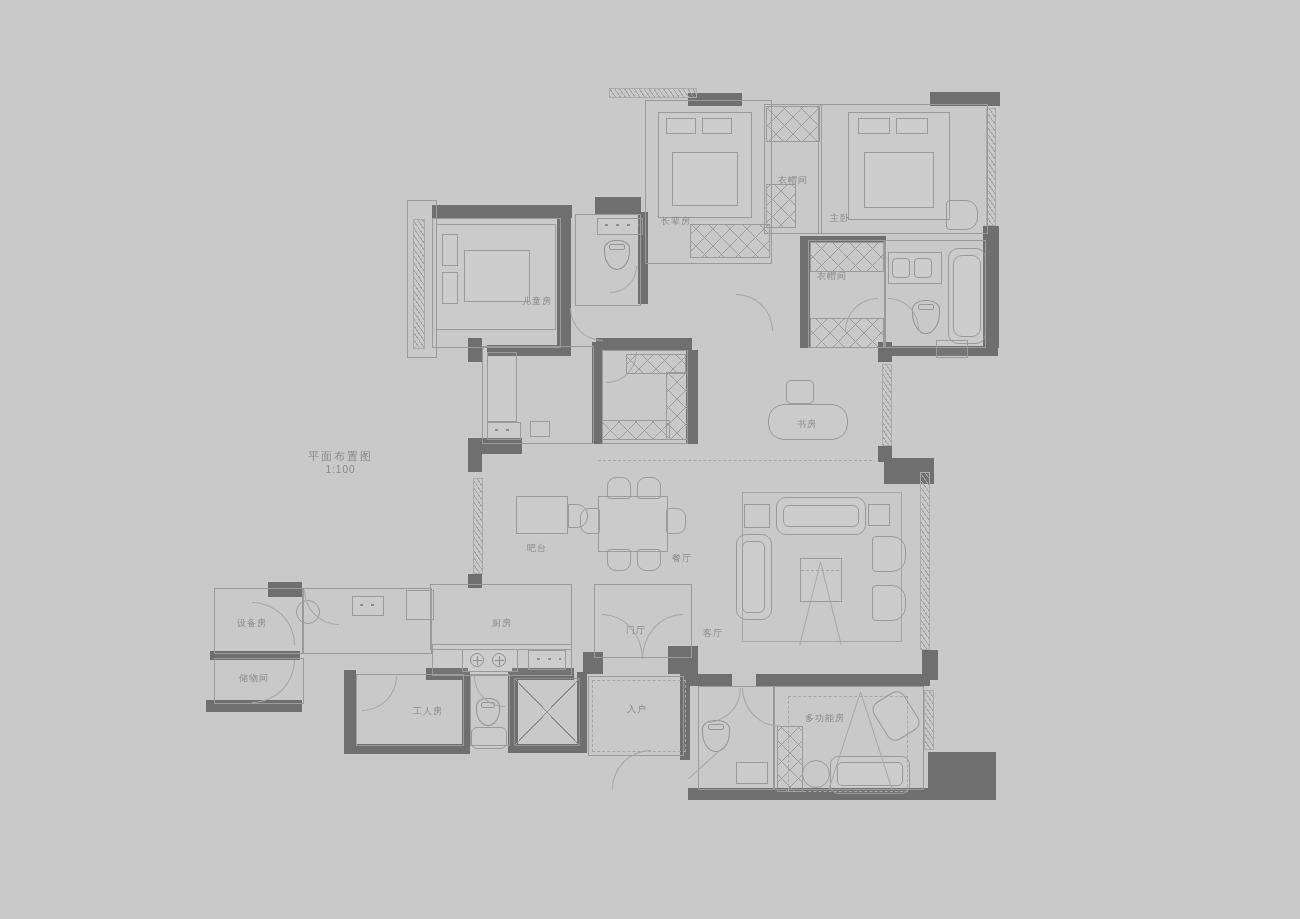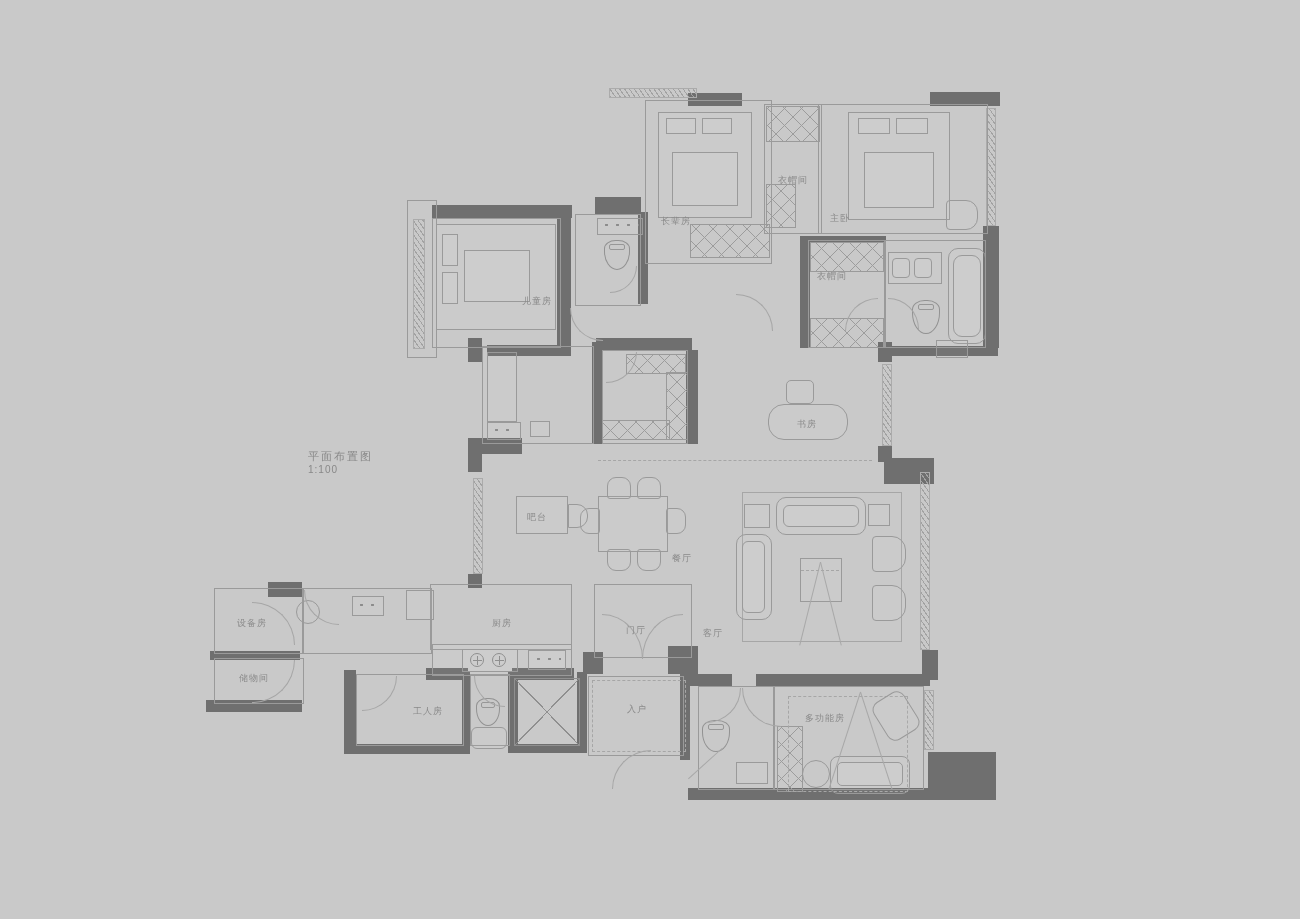--- a/index.html
+++ b/index.html
@@ -32,21 +32,21 @@
   .toilet::after{content:"";position:absolute;left:18%;right:18%;top:3px;height:4px;border:1px solid #979797;border-radius:2px;}
   .dots{position:absolute;background-image:radial-gradient(circle,#8b8b8b 1.1px,transparent 1.4px);
         background-size:11px 6px;background-position:2px center;background-repeat:repeat-x;}
   .burner{position:absolute;border:1px solid #8f8f8f;border-radius:50%;
       background:linear-gradient(#8f8f8f,#8f8f8f) center/1px 9px no-repeat,
                  linear-gradient(#8f8f8f,#8f8f8f) center/9px 1px no-repeat;}
   .circle{position:absolute;border:1px solid var(--line);border-radius:50%;}
   .pl{position:absolute;width:1px;background:#a8a8a8;transform-origin:top center;}
   .lbl{position:absolute;color:var(--txt);font-size:9px;white-space:nowrap;transform:translate(-50%,-50%);letter-spacing:1px;}
   .title{position:absolute;color:#888;font-size:11px;letter-spacing:2px;line-height:13px;}
-  .title .scale{display:block;font-size:10px;letter-spacing:1px;text-align:left;}
+  .title .scale{display:block;font-size:10px;letter-spacing:1px;text-align:center;}
 </style>
 </head>
 <body>
 
 <div class="canvas">
 
   <div class="w" style="left:432px;top:205px;width:140px;height:13px"></div>
   <div class="w" style="left:557px;top:218px;width:14px;height:127px"></div>
   <div class="w" style="left:487px;top:345px;width:84px;height:11px"></div>
   <div class="w" style="left:595px;top:197px;width:46px;height:17px"></div>
@@ -235,21 +235,21 @@
   <div class="arc br" style="left:706px;top:688px;width:34px;height:34px"></div>
   <div class="arc bl" style="left:742px;top:688px;width:38px;height:38px"></div>
   <div class="arc tl" style="left:612px;top:750px;width:38px;height:38px"></div>
 
   <span class="lbl" style="left:676px;top:221px">长辈房</span>
   <span class="lbl" style="left:793px;top:180px">衣帽间</span>
   <span class="lbl" style="left:840px;top:218px">主卧</span>
   <span class="lbl" style="left:832px;top:276px">衣帽间</span>
   <span class="lbl" style="left:537px;top:301px">儿童房</span>
   <span class="lbl" style="left:807px;top:424px">书房</span>
-  <span class="lbl" style="left:537px;top:517px">吧台</span>
+  <span class="lbl" style="left:537px;top:548px">吧台</span>
   <span class="lbl" style="left:682px;top:558px">餐厅</span>
   <span class="lbl" style="left:713px;top:633px">客厅</span>
   <span class="lbl" style="left:252px;top:623px">设备房</span>
   <span class="lbl" style="left:254px;top:678px">储物间</span>
   <span class="lbl" style="left:502px;top:623px">厨房</span>
   <span class="lbl" style="left:636px;top:630px">门厅</span>
   <span class="lbl" style="left:428px;top:711px">工人房</span>
   <span class="lbl" style="left:637px;top:709px">入户</span>
   <span class="lbl" style="left:825px;top:718px">多功能房</span>
 

